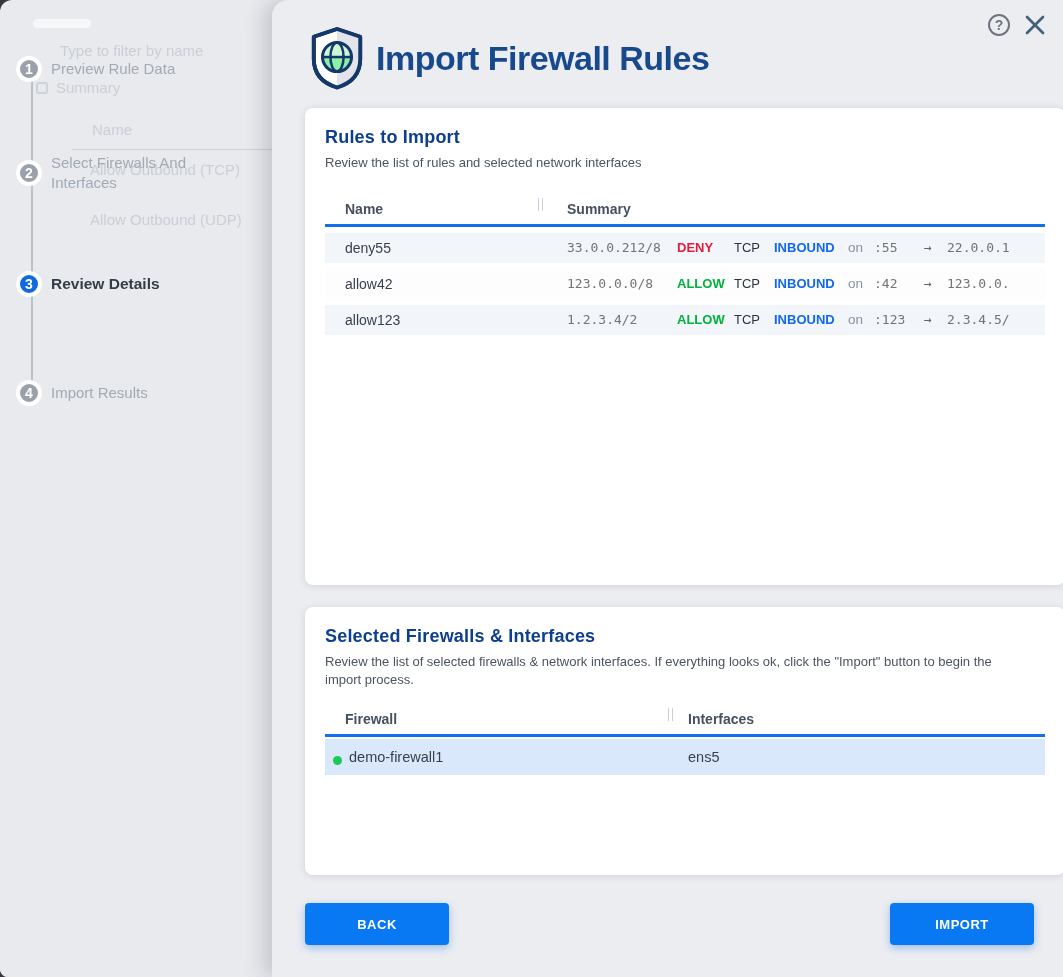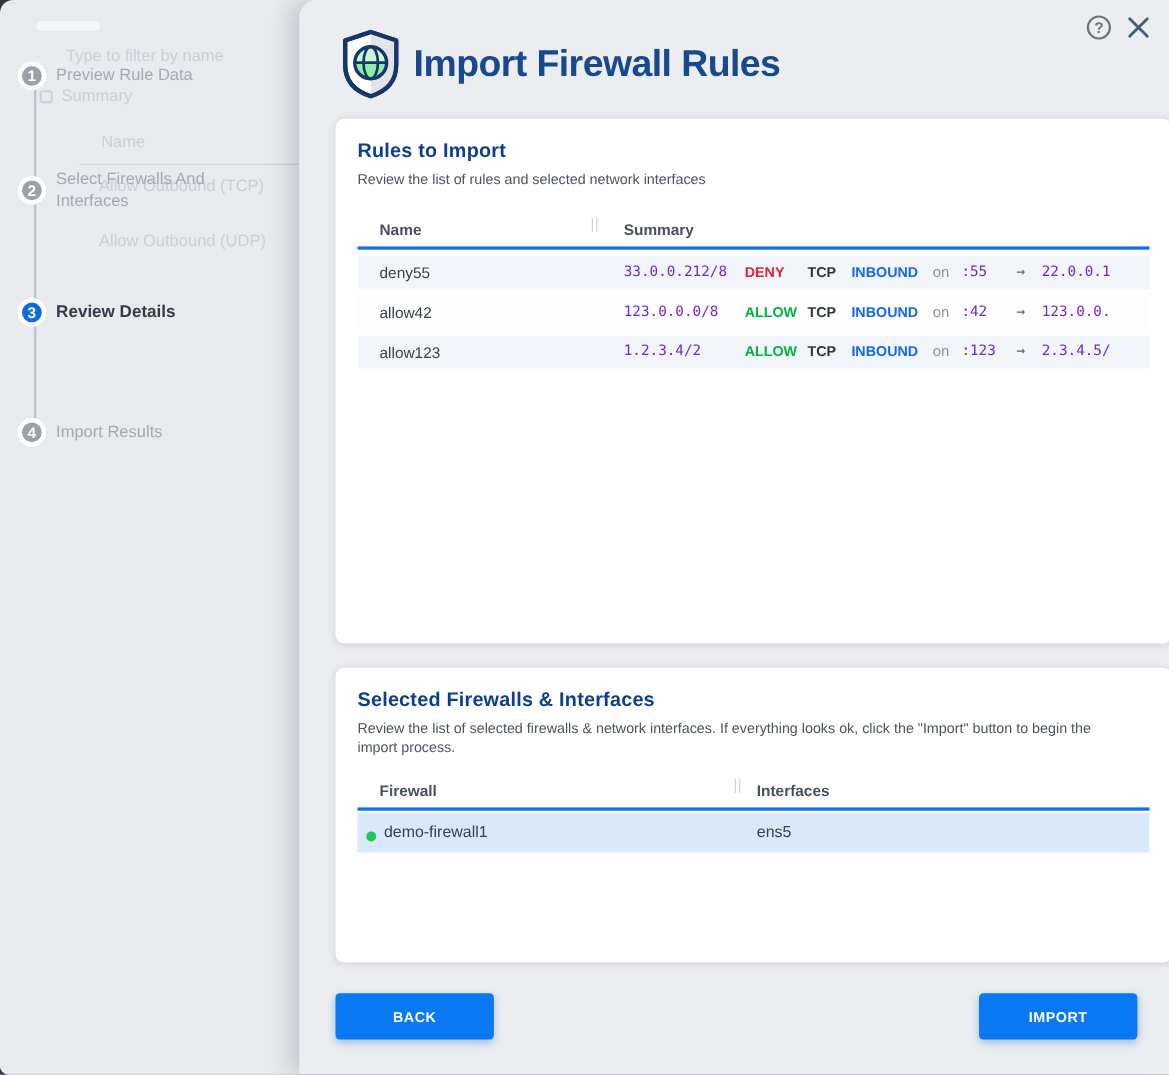--- a/index.html
+++ b/index.html
@@ -52,25 +52,25 @@
   .col-divider { position:absolute; top:4px; width:5px; height:13px;
                  border-left:1px solid #c9ced6; border-right:1px solid #c9ced6; cursor:col-resize; }
   .blue-rule { height:3px; background:#1070f0; }
 
   .rrow { display:flex; align-items:center; height:30px; margin-top:6px; font-size:14px; color:#39414d;
           white-space:nowrap; overflow:hidden; cursor:pointer; }
   .rrow:nth-child(odd) { background:#f2f5fa; }
   .rrow:nth-child(even) { background:#fdfdfe; }
   .cell-name { width:215px; padding-left:20px; flex:0 0 auto; }
   .cell-summary { flex:1; display:flex; align-items:center; overflow:hidden; }
-  .mono { font-family:"DejaVu Sans Mono", monospace; font-size:13px; color:#6d28d9; }
+  .mono { font-family:"DejaVu Sans Mono", monospace; font-size:13px; color:#737373; }
   .seg { flex:0 0 auto; }
   .seg-src { width:110px; }
   .seg-action { width:57px; font-weight:bold; font-size:13px; }
-  .seg-proto { width:40px; font-weight:bold; font-size:13px; color:#2c3440; }
+  .seg-proto { width:40px; font-weight:normal; font-size:13px; color:#2c3440; }
   .seg-dir { width:74px; font-weight:bold; font-size:13px; color:#1268ef; }
   .seg-on { width:26px; font-size:13.5px; color:#8b929e; }
   .seg-port { width:50px; }
   .seg-arrow { width:23px; color:#5a6470; }
   .seg-dest { overflow:hidden; }
 
   .fw-row { display:flex; align-items:center; height:36px; margin-top:2px; background:#d9e8fa;
             font-size:14.5px; color:#39414d; cursor:pointer; }
   .fw-cell { width:343px; padding-left:8px; display:flex; align-items:flex-end; gap:7px; }
   .status-dot { width:9px; height:9px; border-radius:50%; background:#1dc956; flex:0 0 auto; }

